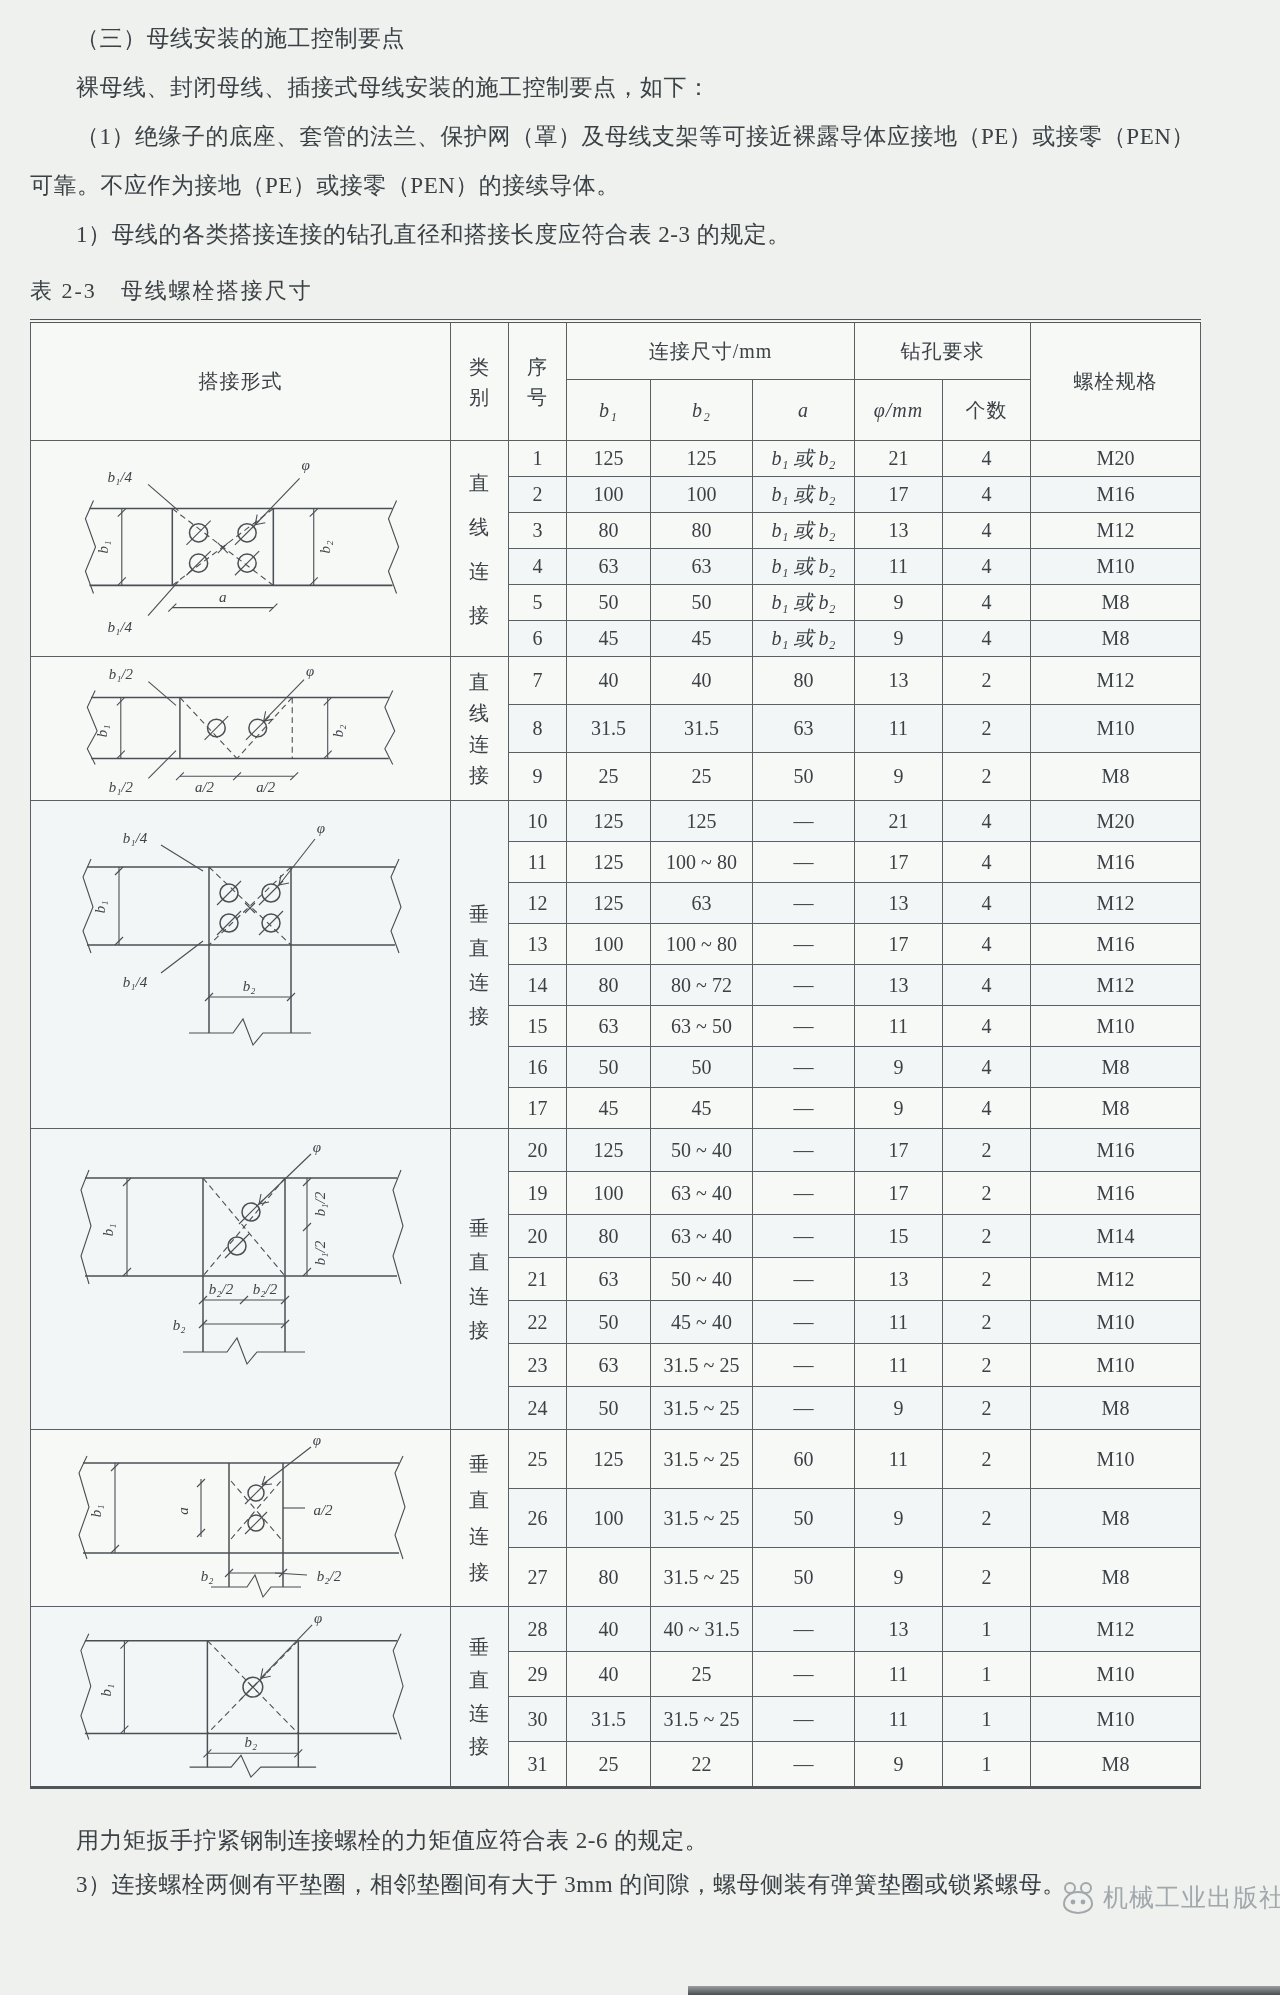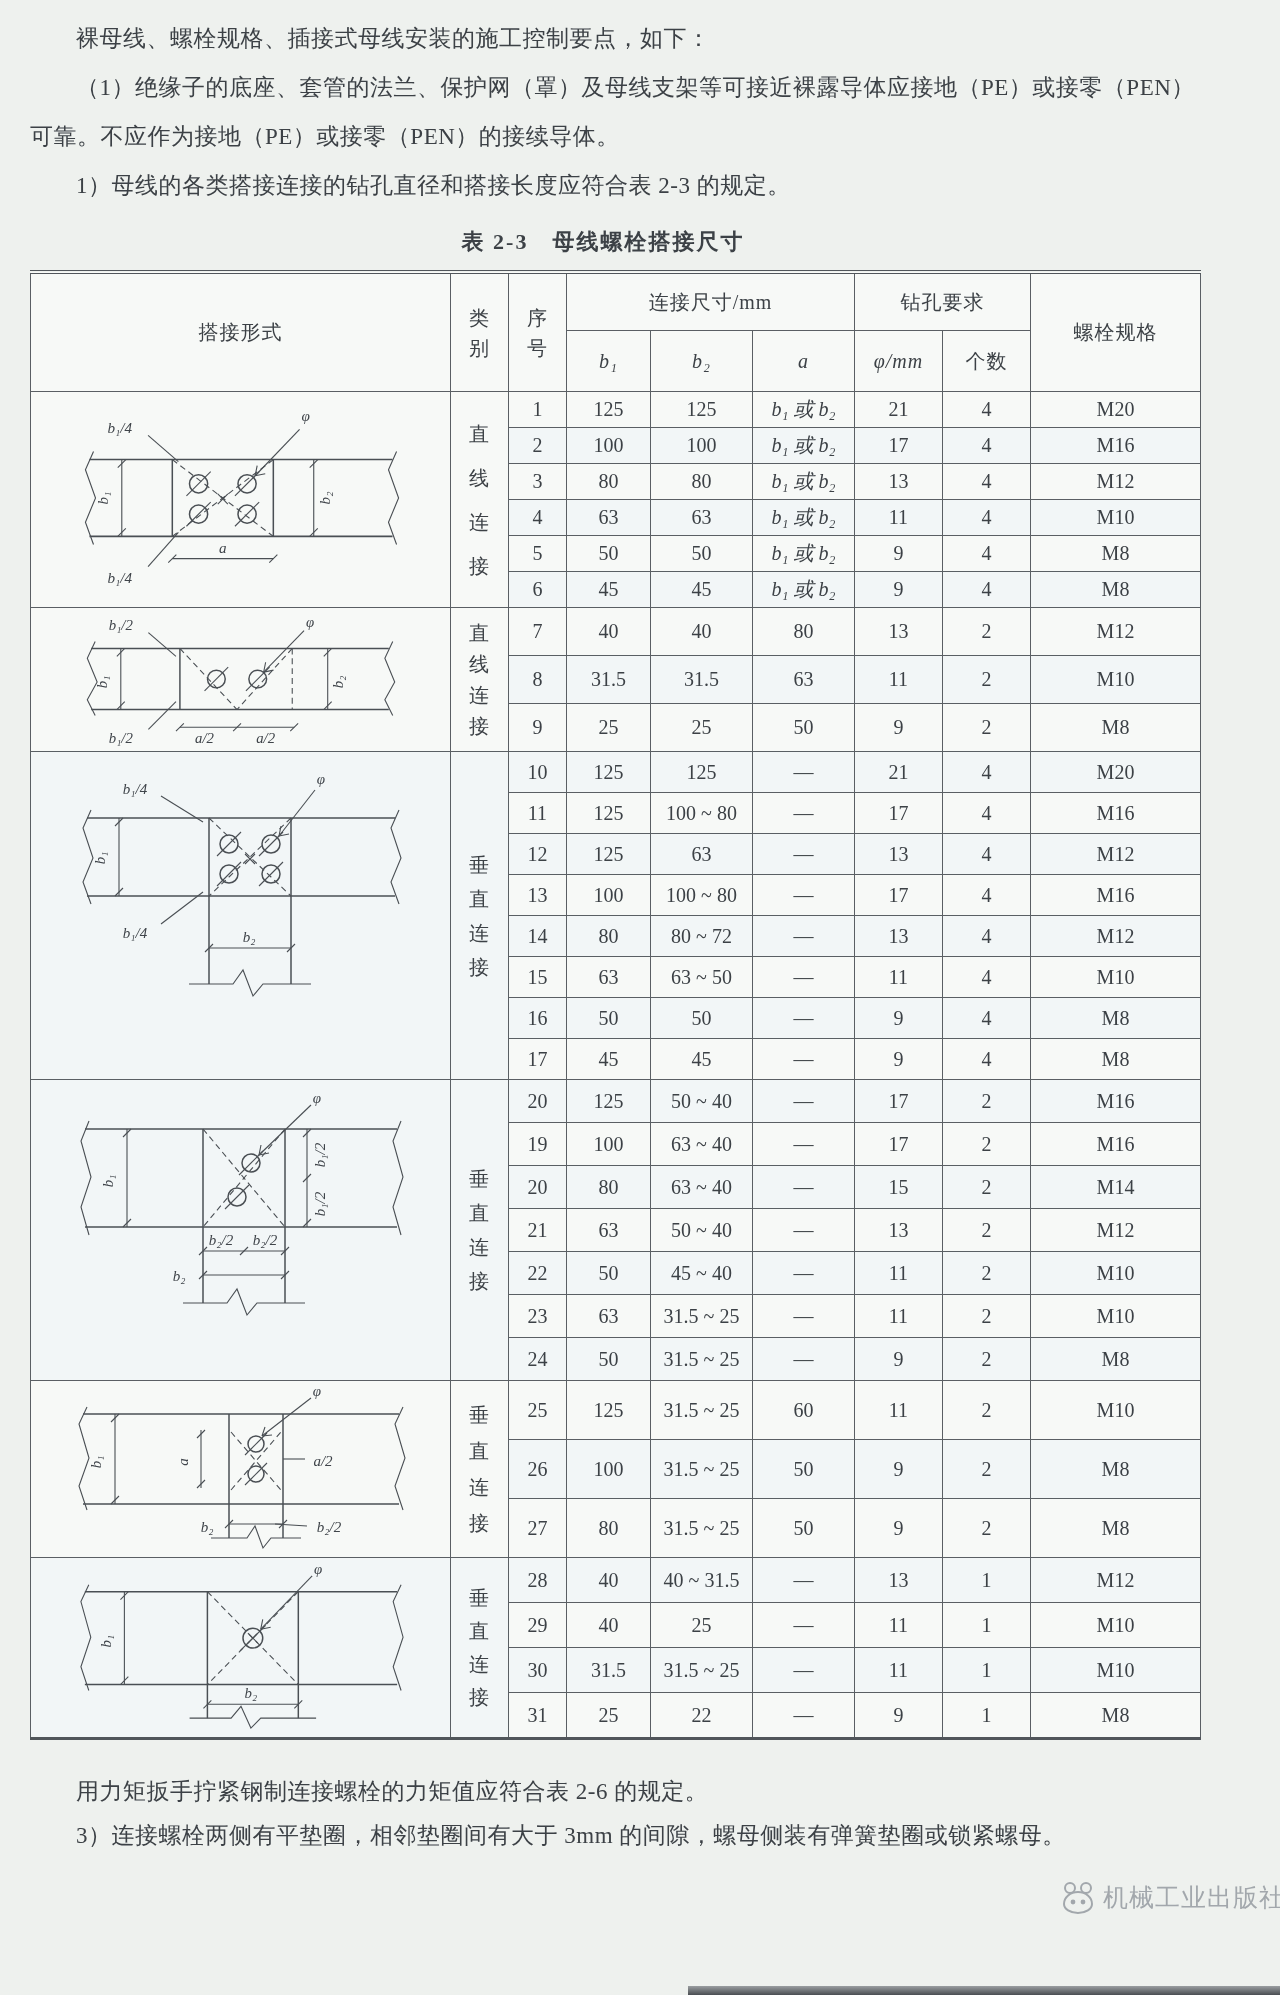--- a/index.html
+++ b/index.html
@@ -3,21 +3,21 @@
 <meta charset="utf-8">
 <style>
   html,body{margin:0;padding:0}
   body{
     width:1280px;height:1995px;position:relative;overflow:hidden;
     background:#eef1ee;color:#3c4146;
     font-family:"Liberation Serif","DejaVu Serif","DejaVu Sans",serif;
   }
   .content{padding:14px 64px 0 30px}
   .intro p{margin:0;font-size:23px;line-height:49px;text-indent:46px;letter-spacing:.5px}
-  .table-title{text-align:center;font-size:22px;font-weight:bold;margin:17px 40px 13px 0;letter-spacing:2px}
+  .table-title{text-align:left;font-size:22px;font-weight:normal;margin:17px 40px 13px 0;letter-spacing:2px}
 
   table{
     border-collapse:collapse;table-layout:fixed;width:1170px;
     border-top:4px double #51565b;border-bottom:3px solid #51565b;
   }
   th,td{
     border:1px solid #5a5f64;text-align:center;vertical-align:middle;
     font-size:20px;padding:1px 2px;background:#f7f9f7;color:#3c4146;
   }
   thead th{font-weight:normal;letter-spacing:1px}
@@ -55,21 +55,22 @@
     font-family:"Liberation Sans","DejaVu Sans",sans-serif}
   .scan-bar{position:absolute;bottom:0;left:688px;width:592px;height:9px;
     background:linear-gradient(to bottom,#9a9ea1,#4a4e52)}
 </style>
 </head>
 <body>
 
 <div class="content">
 
   <div class="intro">
-    <p>裸母线、螺栓规格、插接式母线安装的施工控制要点，如下：</p>
+    <p>（三）母线安装的施工控制要点</p>
+    <p>裸母线、封闭母线、插接式母线安装的施工控制要点，如下：</p>
     <p>（1）绝缘子的底座、套管的法兰、保护网（罩）及母线支架等可接近裸露导体应接地（PE）或接零（PEN）可靠。不应作为接地（PE）或接零（PEN）的接续导体。</p>
     <p>1）母线的各类搭接连接的钻孔直径和搭接长度应符合表 2-3 的规定。</p>
   </div>
 
   <div class="table-title">表 2-3　母线螺栓搭接尺寸</div>
 
   <table>
     <colgroup>
       <col style="width:420px">
         <col style="width:58px">

